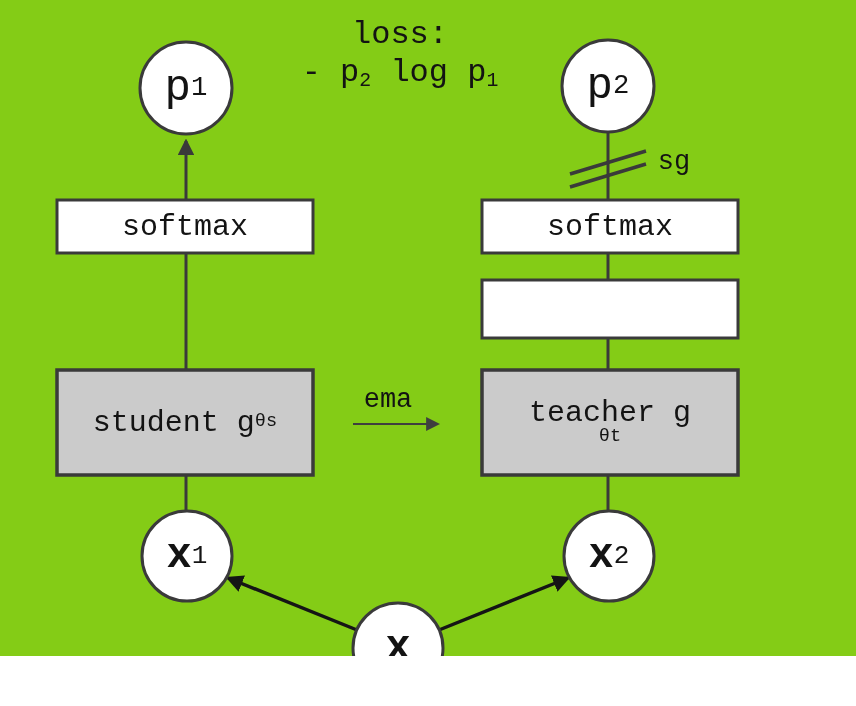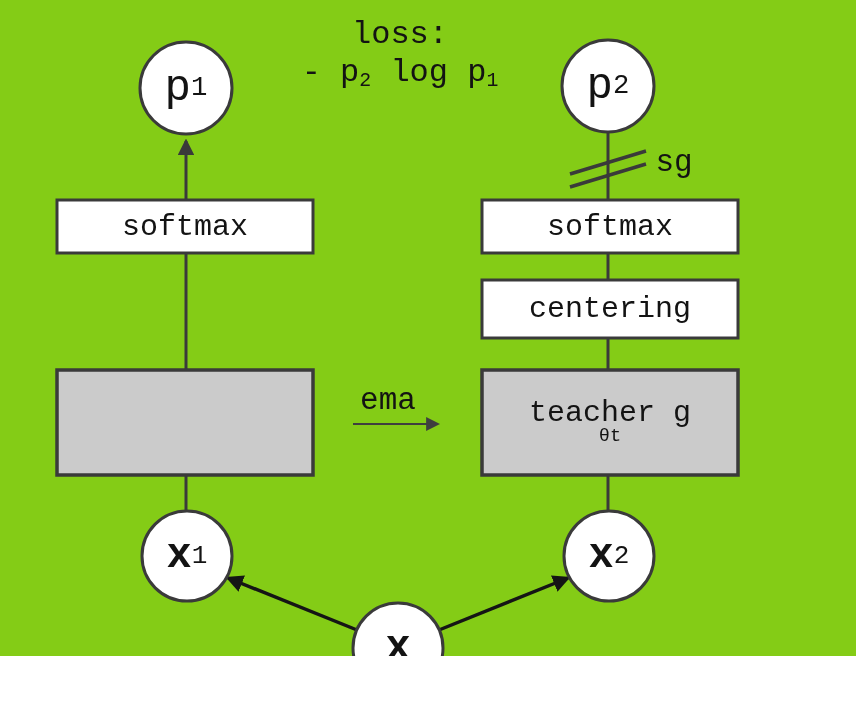--- a/index.html
+++ b/index.html
@@ -26,21 +26,21 @@
     display: flex;
     align-items: center;
     justify-content: center;
     white-space: nowrap;
     line-height: 1;
   }
   .box-label { font-size: 30px; }
   .node-label { font-size: 44px; }
   .node-label.bold-x { font-size: 42px; font-weight: bold; }
   .node-label.bold-x .sub { font-weight: normal; }
-  .edge-label { font-size: 31px; }
+  .edge-label { font-size: 27px; }
   .sub {
     font-size: 0.62em;
     vertical-align: -0.24em;
     line-height: 1;
   }
   .loss-block {
     position: absolute;
     left: 280px;
     top: 16px;
     width: 240px;
@@ -112,22 +112,25 @@
       <span>p</span>
       <span class="sub">2</span>
     </div>
 
   <div class="label edge-label" style="left:648px; top:142px; width:52px; height:40px;">sg</div>
 
   <div class="label box-label" style="left:57px; top:200px; width:256px; height:53px;">softmax</div>
 
   <div class="label box-label" style="left:482px; top:200px; width:256px; height:53px;">softmax</div>
 
-  <div class="label box-label" style="left:482px; top:280px; width:256px; height:58px;">centering</div>
 
+  <div class="label box-label" style="left:57px; top:370px; width:256px; height:105px;">
+      <span>student g</span>
+      <span class="sub">θs</span>
+    </div>
 
   <div class="label box-label" style="left:482px; top:370px; width:256px; height:105px;flex-direction:column;">
       <span>teacher g</span>
       <span class="sub">θt</span>
     </div>
 
   <div class="label edge-label" style="left:338px; top:383px; width:100px; height:34px;">ema</div>
 
   <div class="label node-label bold-x" style="left:142px; top:511px; width:90px; height:90px;">
       <span>x</span>

